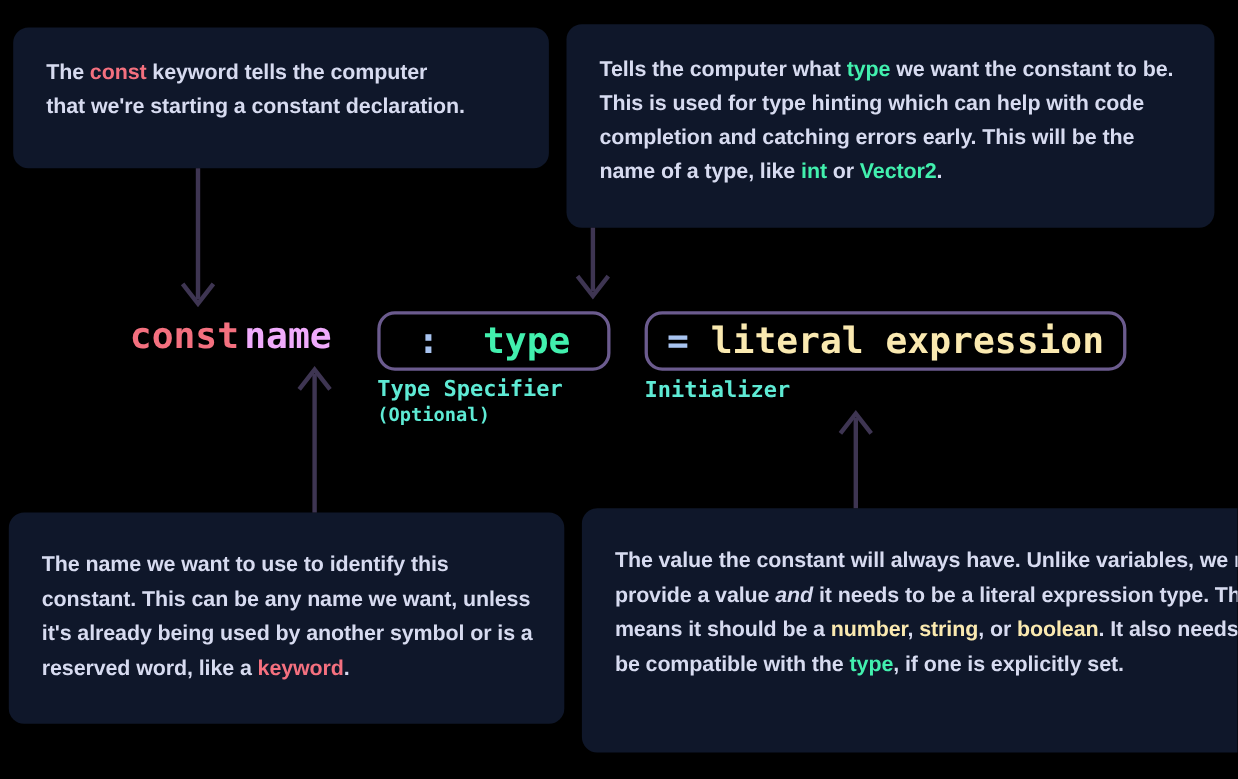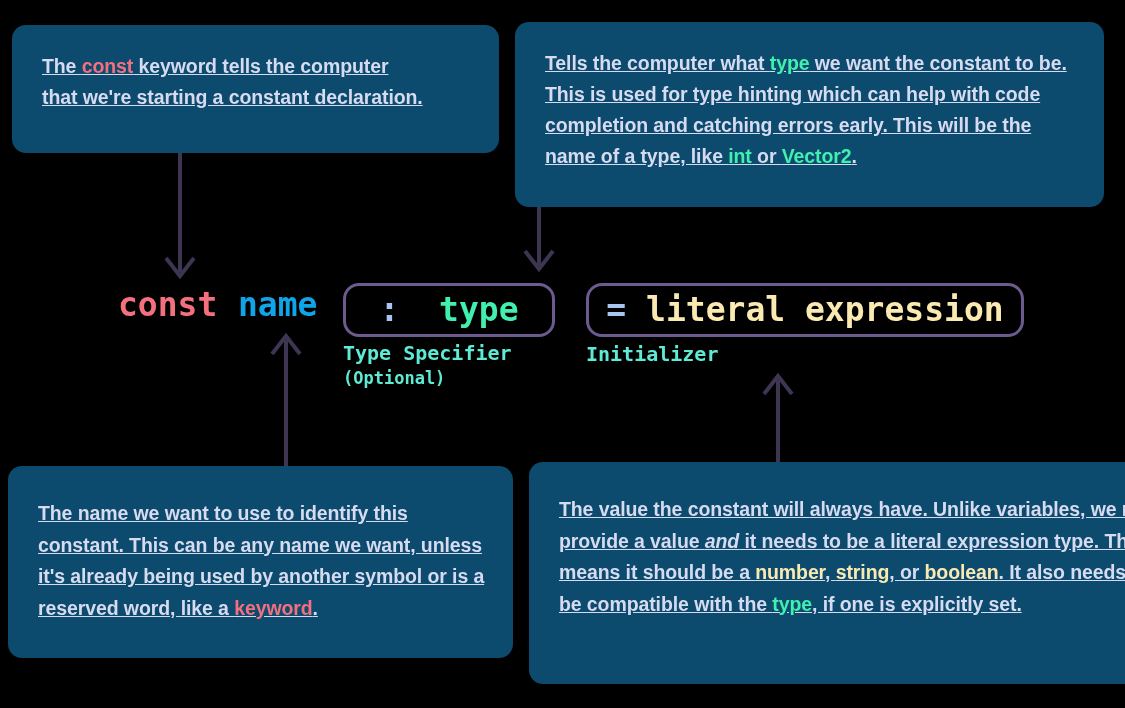--- a/index.html
+++ b/index.html
@@ -17,27 +17,26 @@
   .stage {
     position: absolute;
     inset: 0;
     width: 1125px;
     height: 708px;
   }
 
   
   .callout {
     position: absolute;
-    background: #0c4a6e;
+    background: #0f172a;
     border-radius: 14px;
     box-sizing: border-box;
     color: #D7DBF0;
     font-weight: bold;
     letter-spacing: -0.1px;
-    text-decoration: underline;
   }
   .callout .ctext {
     display: block;
   }
 
   #callout-const {
     left: 12px;  top: 25px;
     width: 487px; height: 128px;
     padding: 26px 30px 0 30px;
     font-size: 19.5px;
@@ -94,21 +93,21 @@
     font-family: "DejaVu Sans Mono", "Liberation Mono", monospace;
     font-weight: bold;
     font-size: 33px;
     letter-spacing: 0px;
     white-space: pre;
     position: absolute;
     top: 0;
     line-height: 46px;
   }
   #tok-const { left: 118px; color: #F4707F; }
-  #tok-name  { left: 238px; color: #0ea5e9; }
+  #tok-name  { left: 222px; color: #f0abfc; }
 
   
   .group-box {
     position: absolute;
     border: 3px solid #6B5B8E;
     border-radius: 16px;
     box-sizing: border-box;
     display: flex;
     align-items: center;
     justify-content: center;

